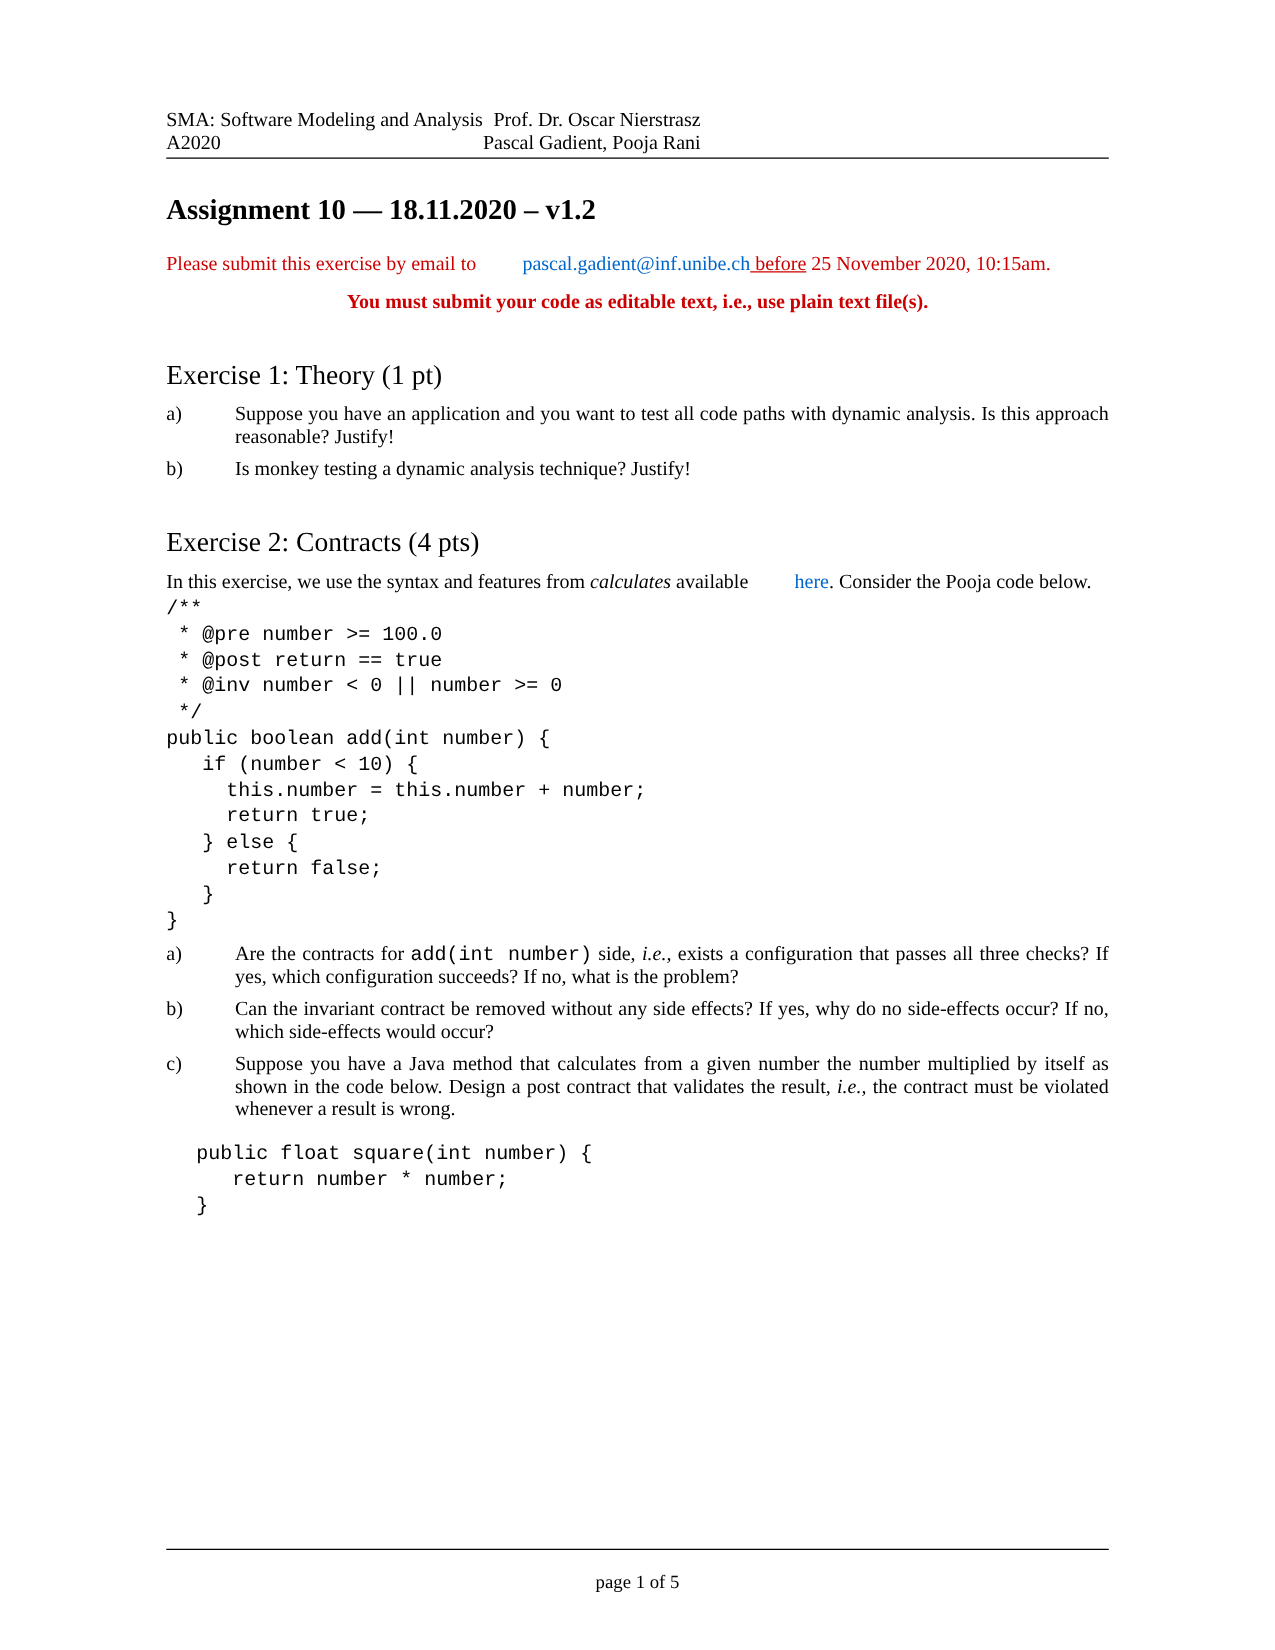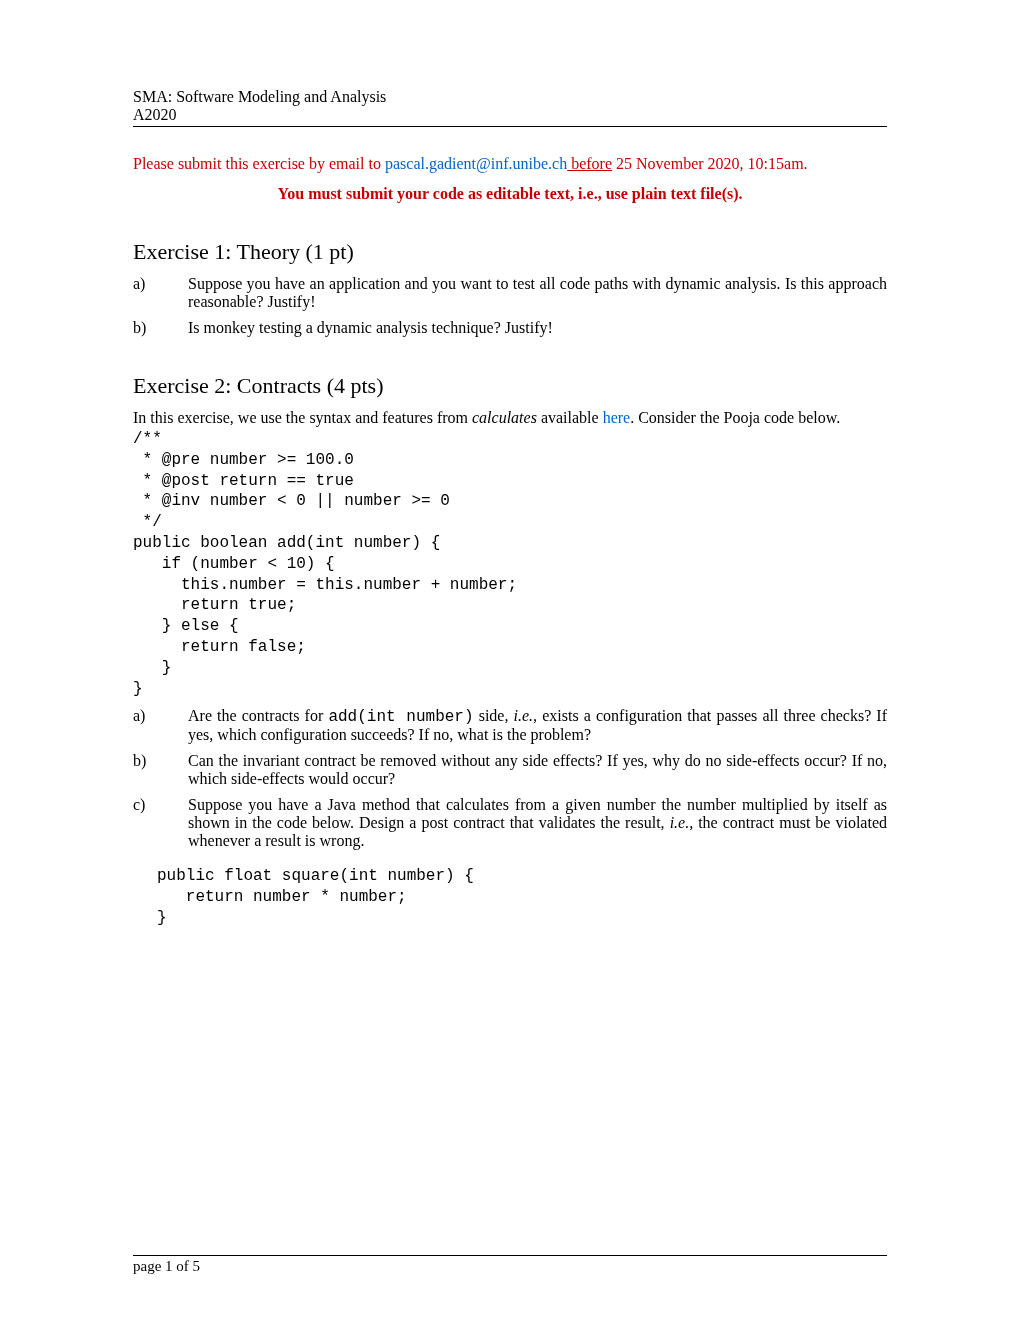--- a/index.html
+++ b/index.html
@@ -80,20 +80,21 @@
     .list-content {
       flex: 1;
       margin-left: 31px;
     }
     .para {
       text-align: justify;
       margin-top: 8px;
     }
     .link {
       color: #0066cc;
+      margin-left: 33px;
     }
     .italic {
       font-style: italic;
     }
     .code-block {
       font-family: "Courier New", Courier, monospace;
       white-space: pre;
       font-size: 16px;
       line-height: 1.3;
       margin-top: 2px;
@@ -103,36 +104,41 @@
     }
     .indented-code {
       margin-left: 24px;
     }
     .footer {
       position: absolute;
       bottom: 45px;
       left: 133px;
       right: 133px;
       border-top: 1px solid black;
-      text-align: left;
-      padding-top: 2px;
+      text-align: center;
+      padding-top: 18px;
       font-size: 15px;
     }
   </style>
 </head>
 <body>
 
 <div class="header">
   <div class="header-left">
     <span>SMA: Software Modeling and Analysis</span>
     <span>A2020</span>
   </div>
+  <div class="header-right">
+    <span>Prof. Dr. Oscar Nierstrasz</span>
+    <span>Pascal Gadient, Pooja Rani</span>
+  </div>
 </div>
 
 <div class="title-section">
+  <div class="title-line1">Assignment 10 — 18.11.2020 – v1.2</div>
 </div>
 
 <div class="submission-line">
   <span>Please submit this exercise by email to </span><a class="link">pascal.gadient@inf.unibe.ch</a><span class="underline-before"> before</span><span> 25 November 2020, 10:15am.</span>
 </div>
 
 <div class="bold-red">You must submit your code as editable text, i.e., use plain text file(s).</div>
 
 <div class="exercise-header">Exercise 1: Theory (1 pt)</div>
 

